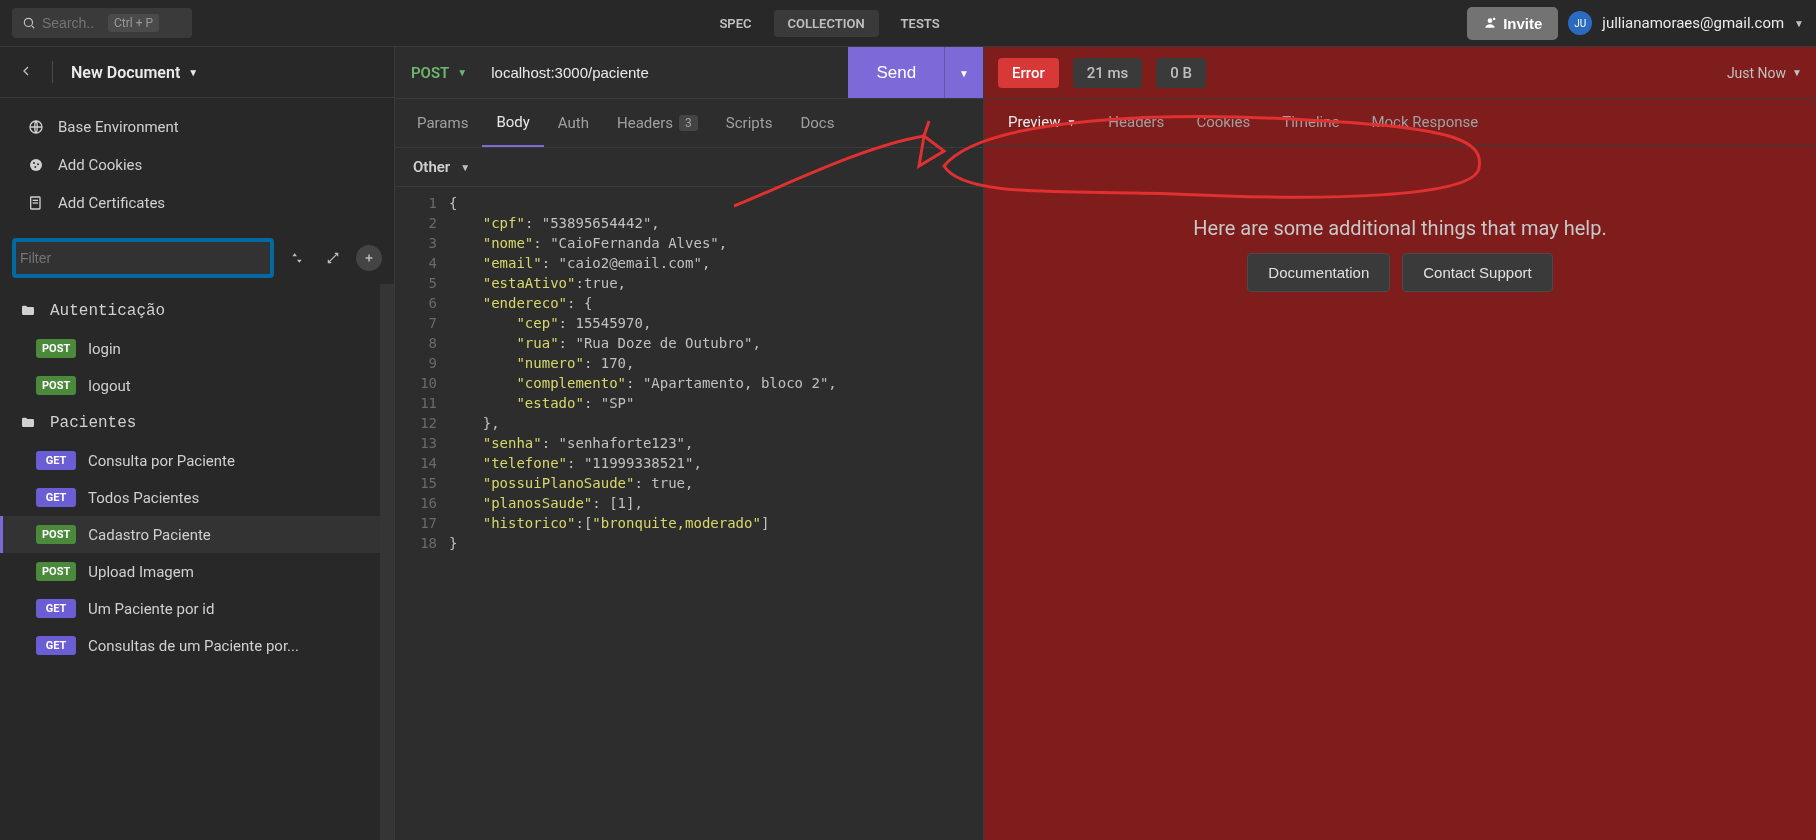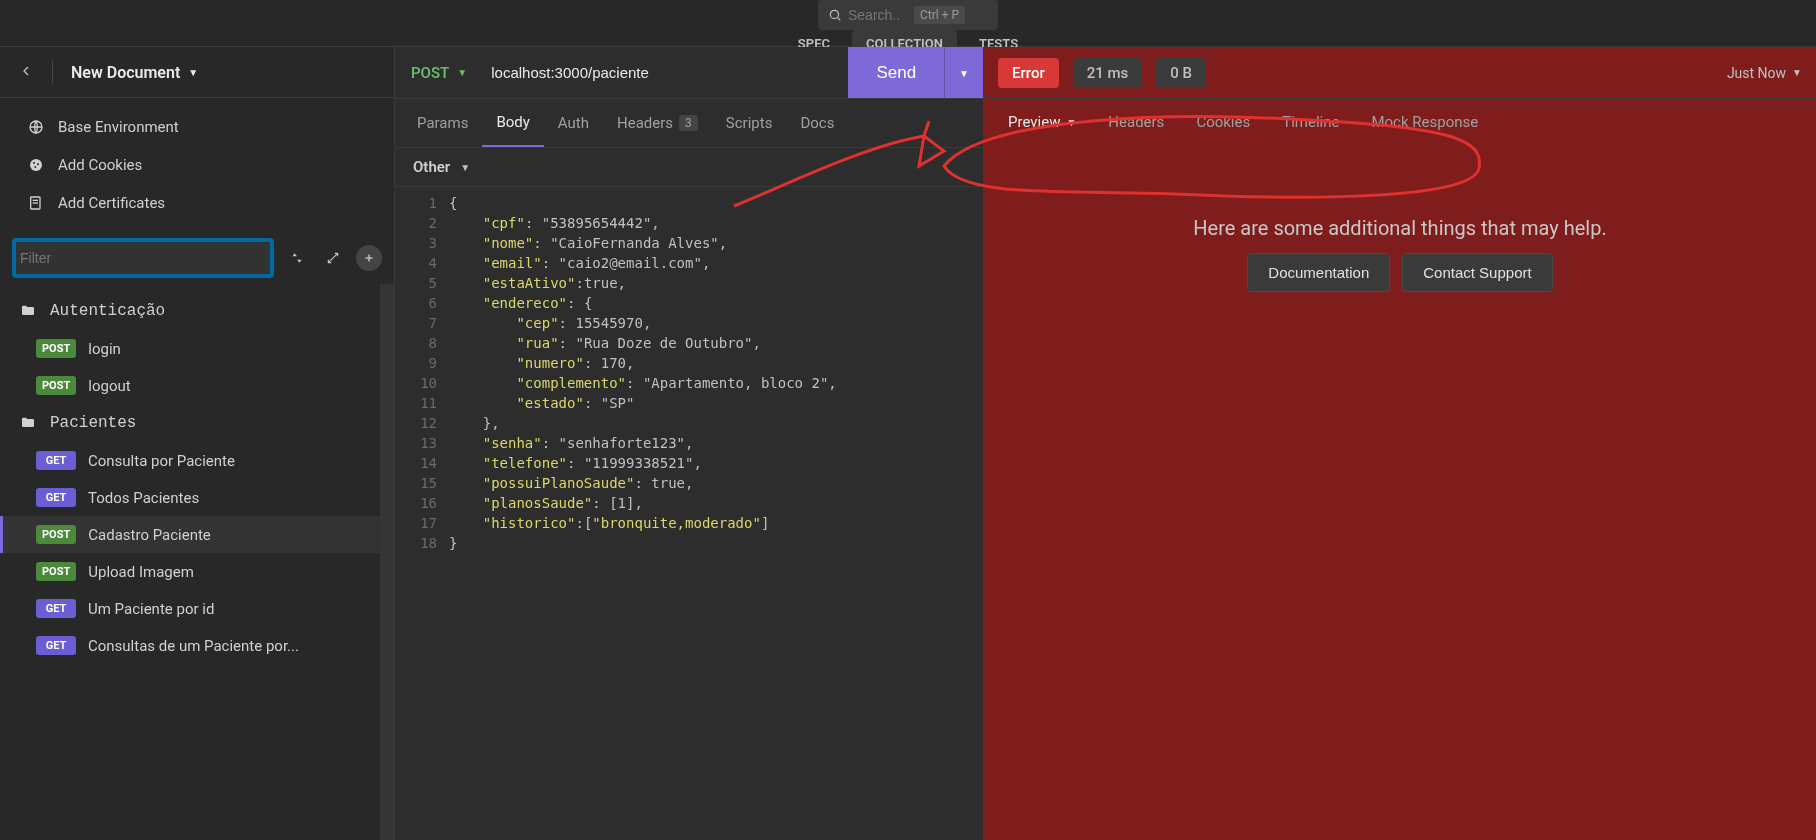--- a/index.html
+++ b/index.html
@@ -13,21 +13,20 @@
       font-size: 14px;
     }
     
     .topbar {
       display: flex;
       align-items: center;
       height: 47px;
       background: #282828;
       border-bottom: 1px solid #3a3a3a;
       padding: 0 12px;
-      flex-direction: column;
     }
     .search-box {
       display: flex;
       align-items: center;
       background: #3a3a3a;
       border-radius: 4px;
       padding: 6px 10px;
       width: 180px;
       gap: 6px;
     }
@@ -84,21 +83,21 @@
     .avatar {
       width: 24px;
       height: 24px;
       background: #2a6bbf;
       border-radius: 50%;
       display: flex;
       align-items: center;
       justify-content: center;
       font-size: 10px;
       color: #fff;
-      font-weight: bold;
+      font-weight: normal;
     }
     .user-email {
       color: #eaeaea;
       font-size: 15px;
     }
     
     .main {
       display: flex;
       height: calc(100% - 47px);
     }

